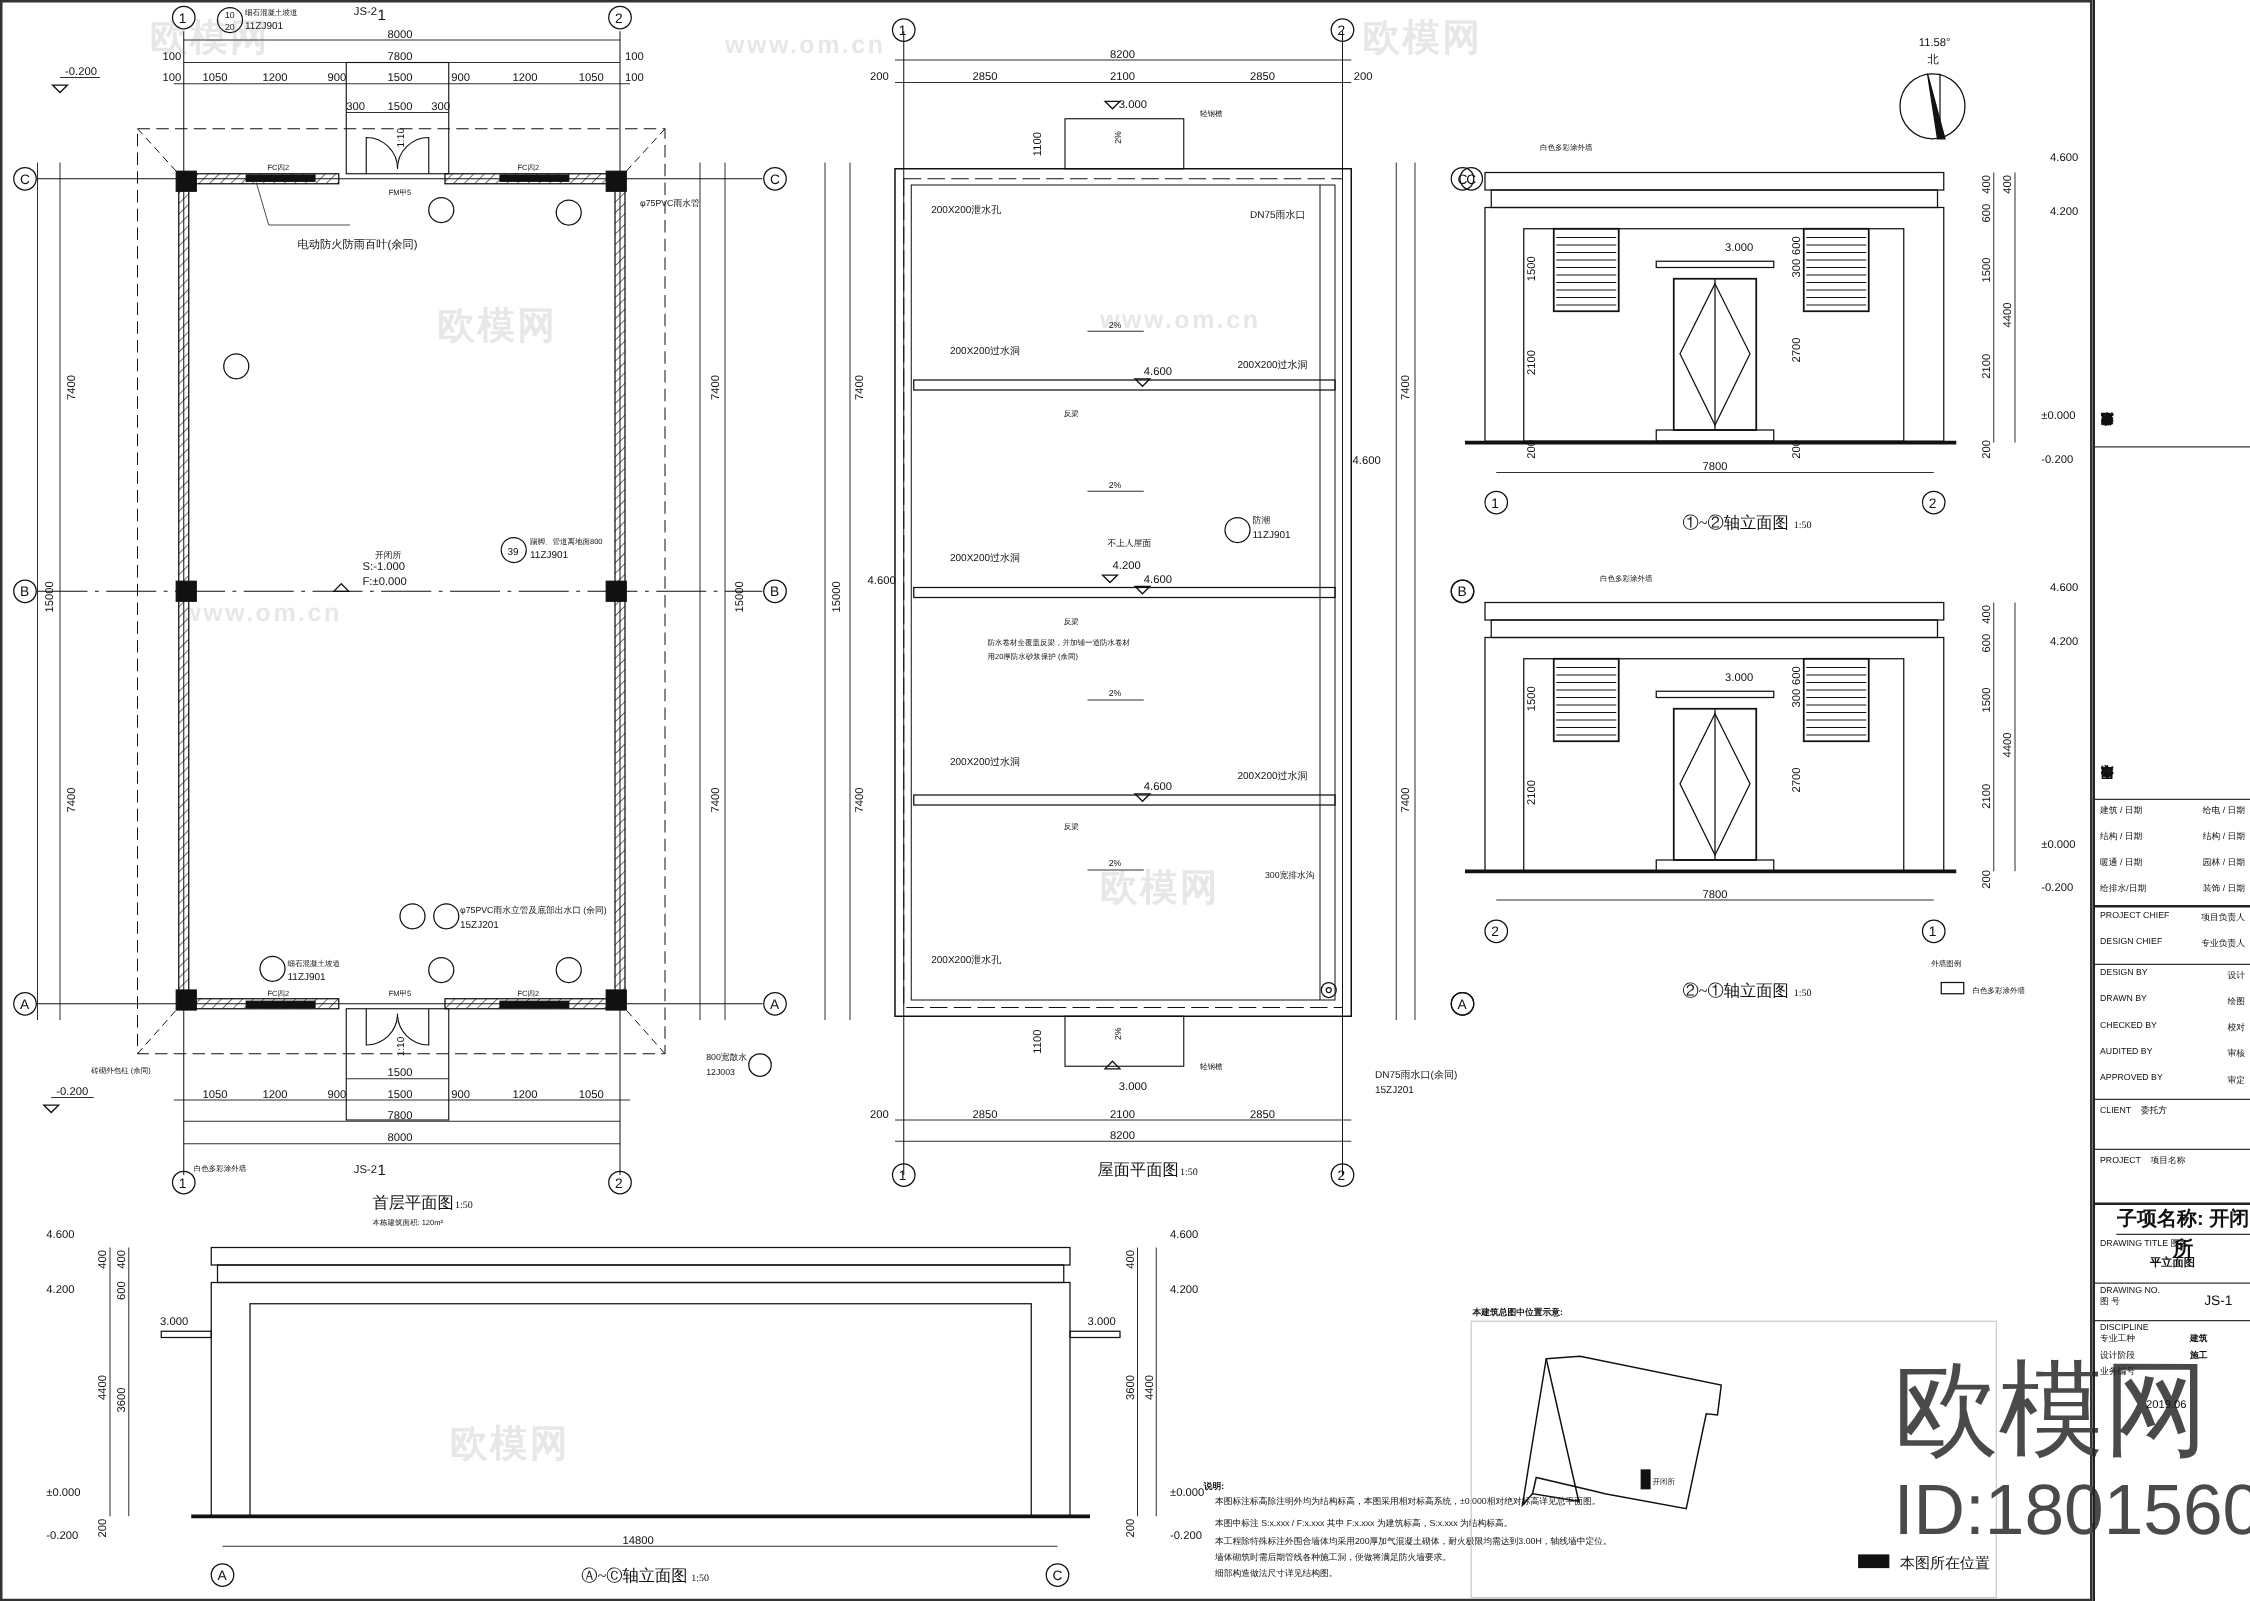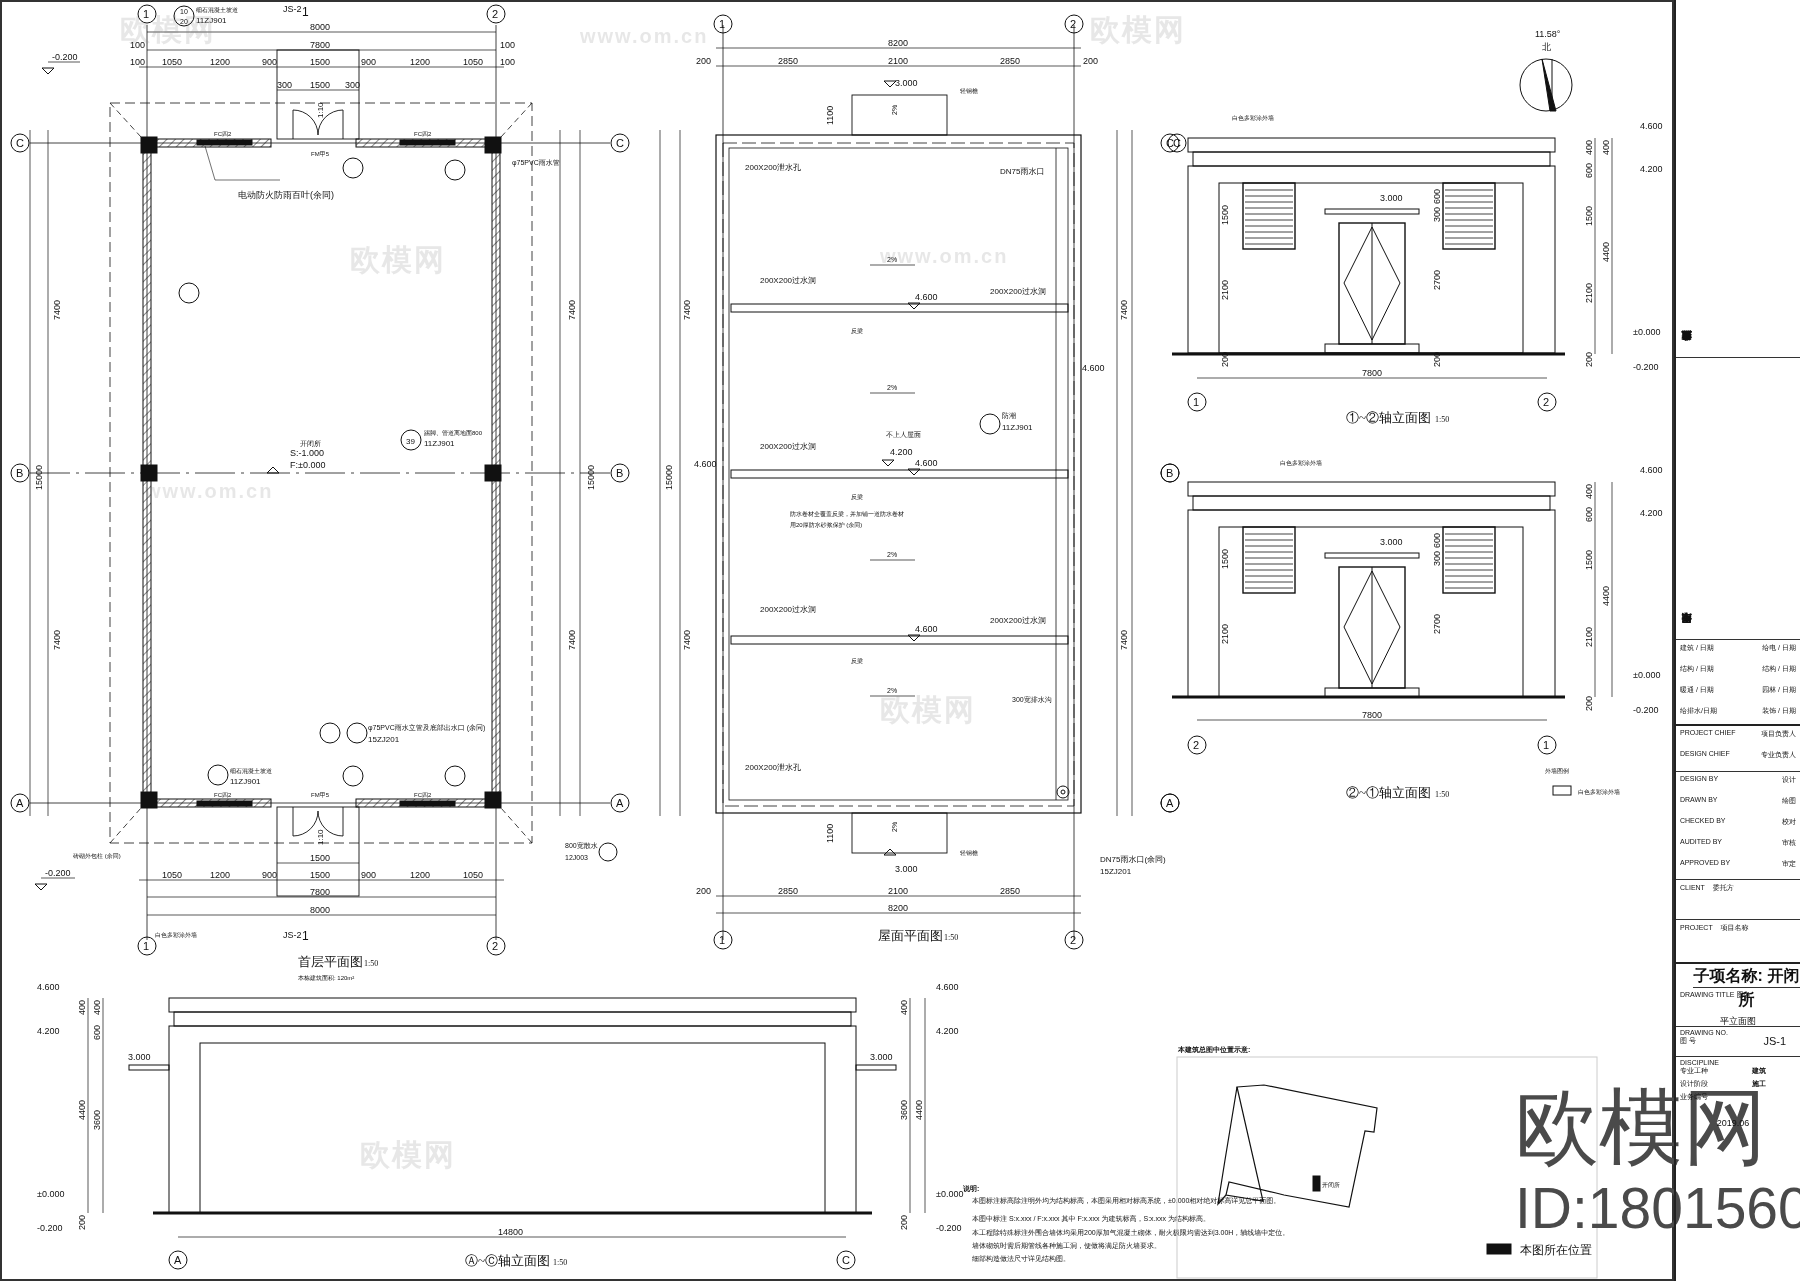--- a/index.html
+++ b/index.html
@@ -592,21 +592,21 @@
   </div>
   <div class="cell" style="height:40px;padding:3px 4px;">
     <span>CLIENT</span>&nbsp;&nbsp;&nbsp;&nbsp;<span>委托方</span>
   </div>
   <div class="cell" style="height:44px;padding:3px 4px;border-bottom:2px solid #222;">
     <span>PROJECT</span>&nbsp;&nbsp;&nbsp;&nbsp;<span>项目名称</span>
   </div>
   <div class="cell" style="height:24px;text-align:center;font-size:16px;font-weight:bold;line-height:24px;margin-left:17px;">子项名称: 开闭所</div>
   <div class="cell" style="height:39px;padding:2px 4px;">
     <div>DRAWING TITLE 图名</div>
-    <div style="text-align:center;font-size:9px;font-weight:normal;margin-top:15px;">平立面图</div>
+    <div style="text-align:center;font-size:9px;font-weight:bold;margin-top:4px;">平立面图</div>
   </div>
   <div class="cell" style="height:30px;padding:2px 4px;position:relative;">
     <div>DRAWING NO.</div>
     <div>图    号</div>
     <div style="position:absolute;right:14px;top:8px;font-size:11px;">JS-1</div>
   </div>
   <div style="padding:2px 4px;font-size:7px;">
     <div>DISCIPLINE</div>
     <div style="display:flex;justify-content:space-between;padding-right:30px;">
         <span>专业工种</span>

